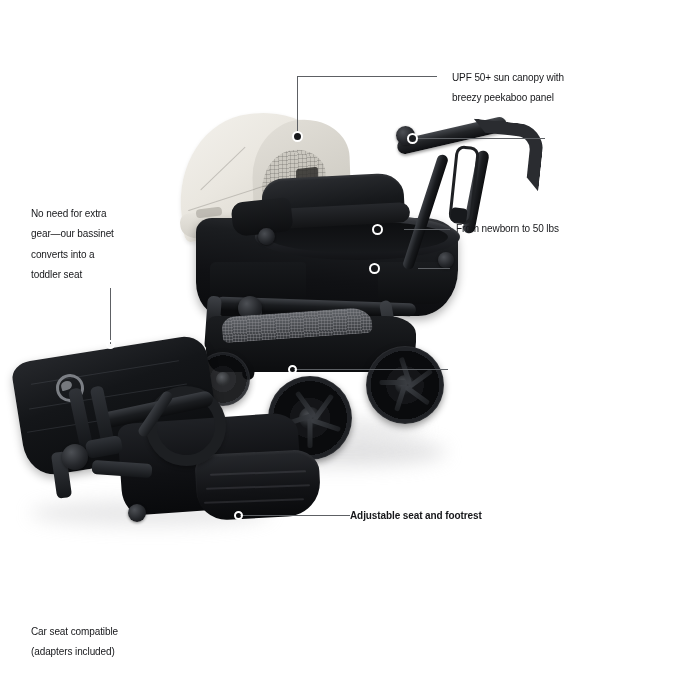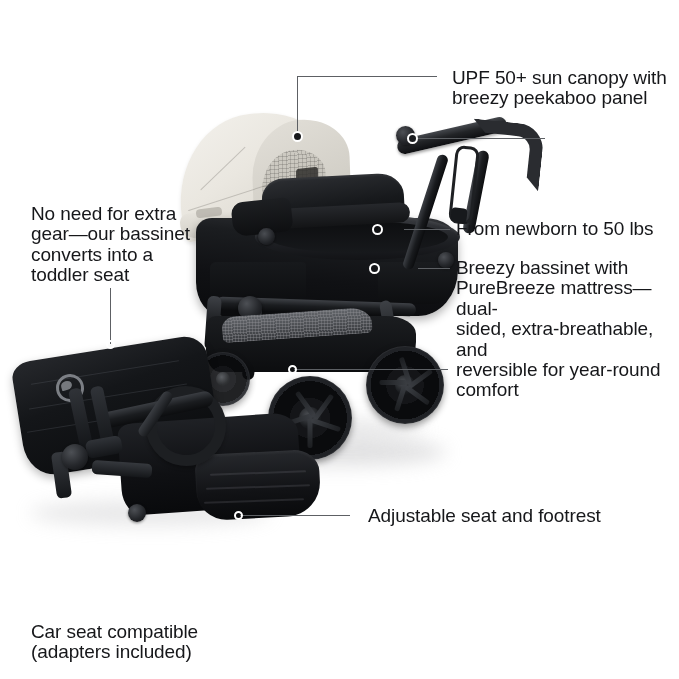--- a/index.html
+++ b/index.html
@@ -9,21 +9,21 @@
     background:#ffffff;
     font-family:"Liberation Sans","DejaVu Sans",sans-serif;
     overflow:hidden;
     -webkit-font-smoothing:antialiased;
   }
   #stage{position:relative;width:679px;height:679px;background:#fff;overflow:hidden;}
 
   
   .callout{
     position:absolute;
-    font-size:19px;
+    font-size:10px;
     line-height:20.4px;
     color:#16171a;
     letter-spacing:-0.1px;
     white-space:pre-line;
   }
   .callout.rt{text-align:left;}
   .callout.lf{text-align:left;}
 
   
   .lead{position:absolute;background:#5d6064;}
@@ -402,29 +402,24 @@
   <div class="dot ring small" style="left:288px;top:365px;"></div>
   <div class="dot ring small" style="left:234px;top:511px;"></div>
   <div class="dot ring small" style="left:106px;top:340px;"></div>
 
   <div class="callout rt" style="left:452px;top:68px;width:220px;">UPF 50+ sun canopy with
 breezy peekaboo panel</div>
 
 
   <div class="callout rt" style="left:456px;top:219px;width:220px;">From newborn to 50 lbs</div>
 
-  <div class="callout rt" style="left:456px;top:258px;width:218px;">Breezy bassinet with
-PureBreeze mattress—dual-
-sided, extra-breathable, and
-reversible for year-round
-comfort</div>
-
-
-
-  <div class="callout rt" style="left:368px;top:506px;width:260px;">Adjustable seat and footrest</div>
+
+
+
+  <div class="callout rt" style="left:350px;top:506px;width:260px;font-weight:bold;">Adjustable seat and footrest</div>
 
   <div class="callout lf" style="left:31px;top:204px;width:160px;">No need for extra
 gear—our bassinet
 converts into a
 toddler seat</div>
 
   <div class="callout lf" style="left:31px;top:622px;width:220px;">Car seat compatible
 (adapters included)</div>
 
 </div>

